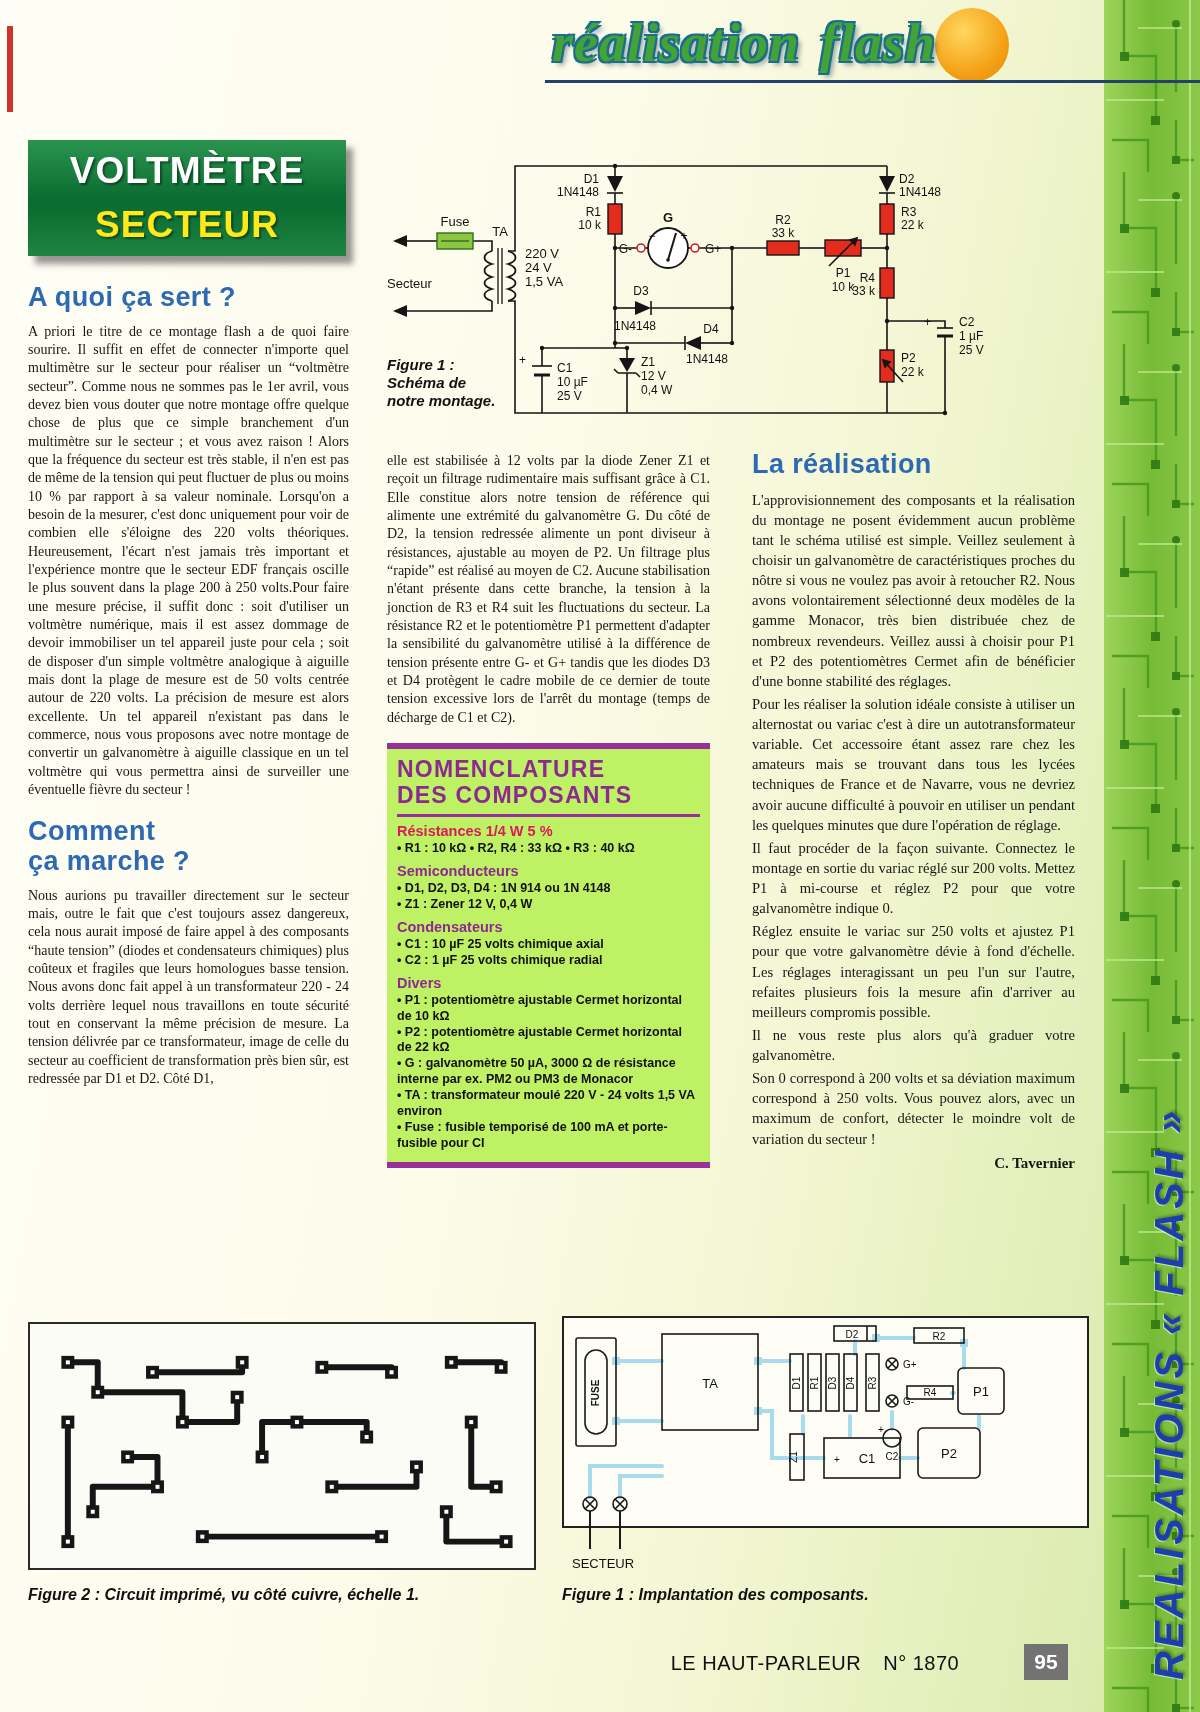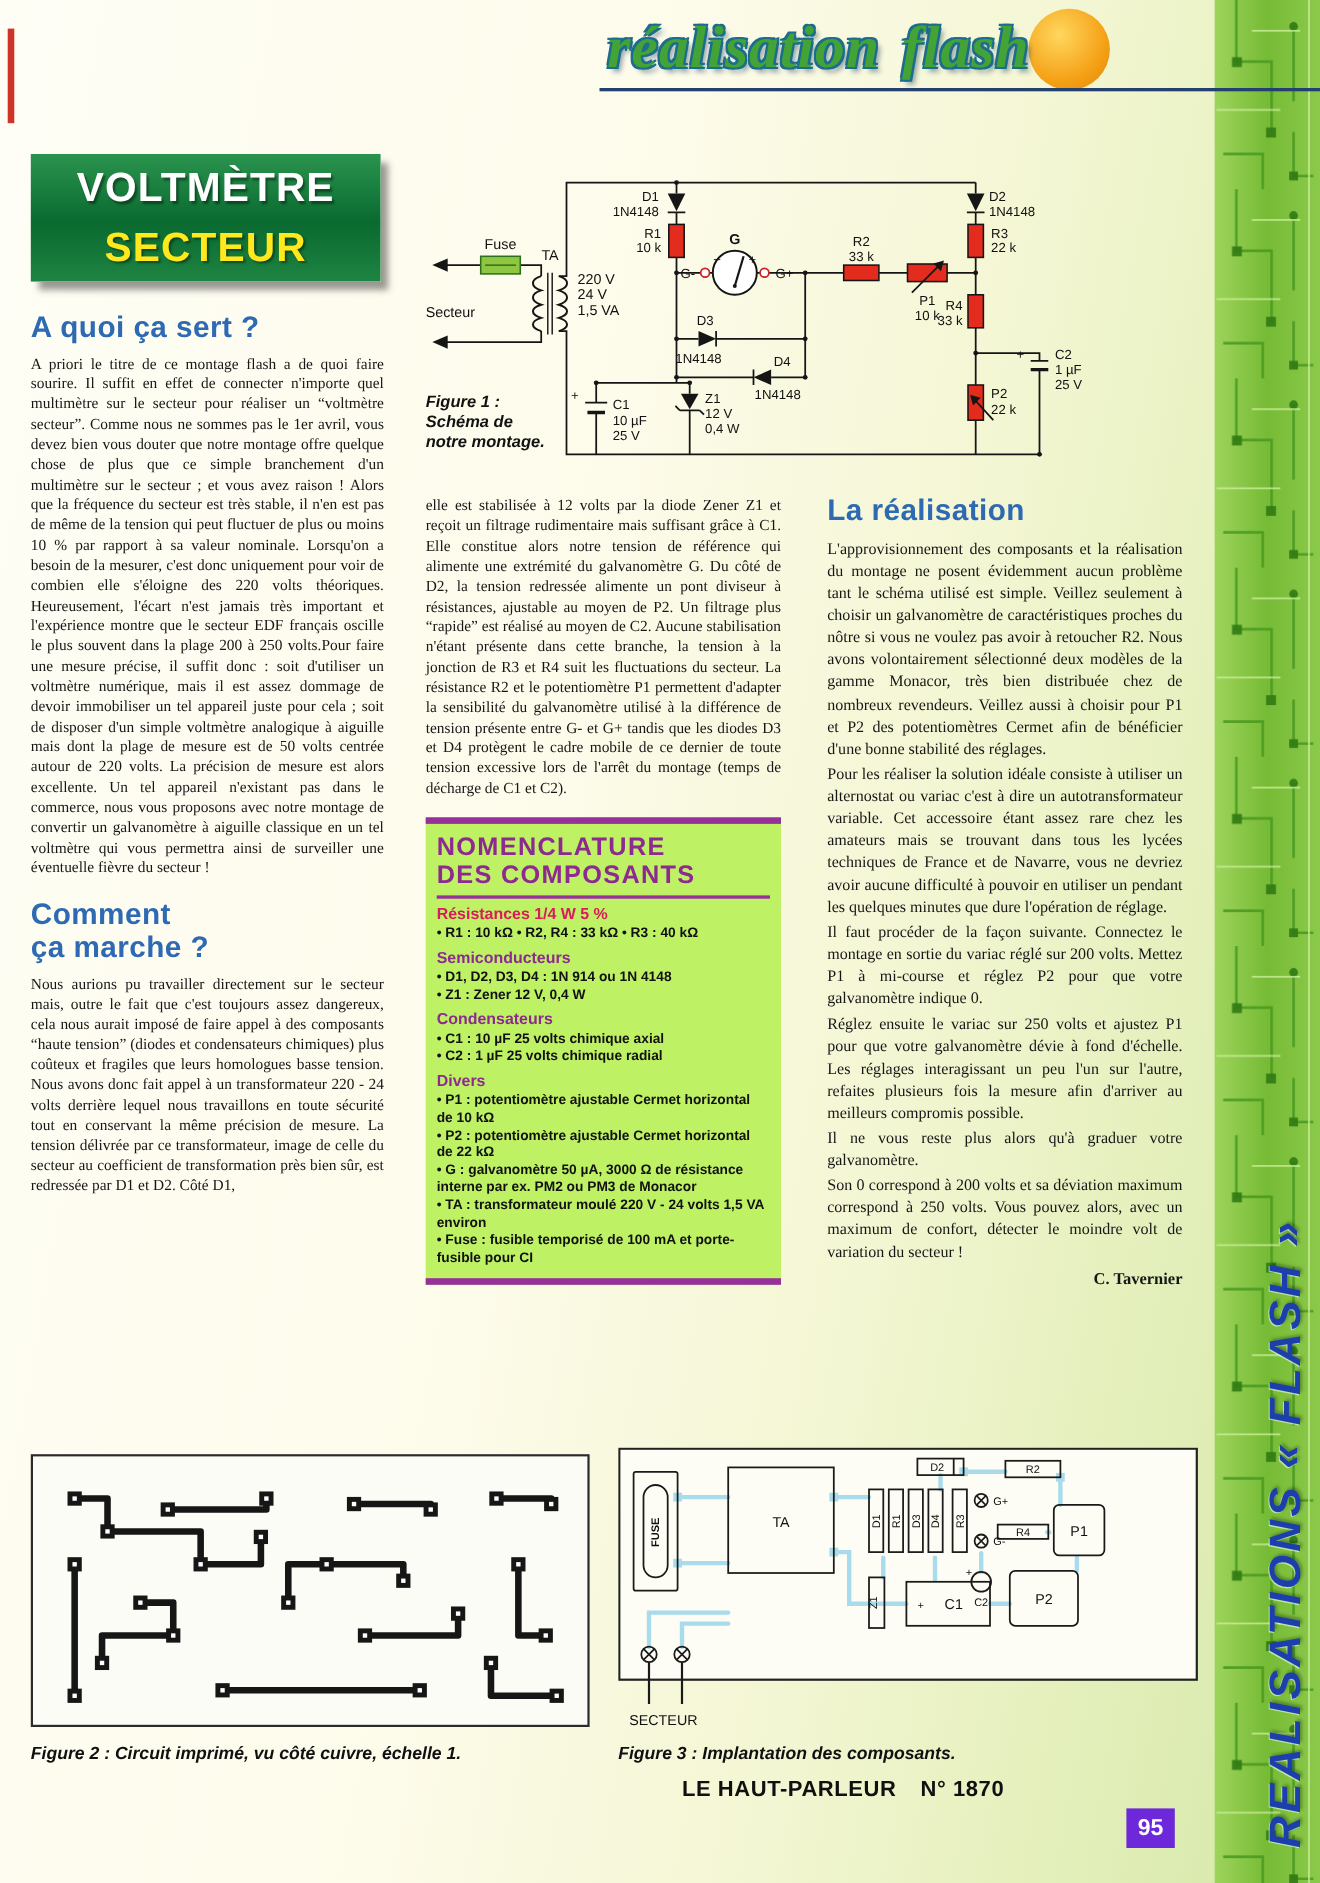--- a/index.html
+++ b/index.html
@@ -53,24 +53,24 @@
     line-height:1.27;color:#111}
   
   .fig1{left:385px;top:136px;width:695px;height:312px}
   .fig2{left:28px;top:1322px;width:508px;height:248px;background:#fcfcf6;
     border:2px solid #2b2b2b;padding:3px}
   .fig3{left:562px;top:1316px;width:528px;height:262px}
   .fig-cap{font-family:"Liberation Sans",sans-serif;font-style:italic;font-weight:bold;font-size:16px;color:#101010}
   .fig2-cap{left:28px;top:1586px;width:520px}
   .fig3-cap{left:562px;top:1586px;width:520px}
   
-  .footer-journal{left:620px;top:1616px;width:390px;text-align:left;
-    font-family:"Liberation Sans",sans-serif;font-weight:bold;font-size:20px;color:#101010;letter-spacing:.5px}
+  .footer-journal{left:620px;top:1652px;width:390px;text-align:center;
+    font-family:"Liberation Sans",sans-serif;font-weight:normal;font-size:20px;color:#101010;letter-spacing:.5px}
   .footer-journal .issue{margin-left:22px}
-  .page-num{left:1024px;top:1644px;width:44px;height:36px;background:#6d28d9;color:#fff;
+  .page-num{left:1024px;top:1644px;width:44px;height:36px;background:#737373;color:#fff;
     display:flex;align-items:center;justify-content:center;
     font-family:"Liberation Sans",sans-serif;font-weight:bold;font-size:21px}
   
   .green-strip{right:0;top:0;width:96px;height:1712px}
   .strip-text{right:8px;top:870px;height:810px;white-space:nowrap;
     writing-mode:vertical-rl;transform:rotate(180deg);
     font-family:"Liberation Sans",sans-serif;font-style:italic;font-weight:bold;font-size:40px;
     color:#1c3fae;letter-spacing:3px;
     text-shadow:2px 2px 3px rgba(0,0,0,.3),-1px -1px 0 rgba(255,255,255,.55)}
   
@@ -477,16 +477,16 @@
   <text x="330" y="144" text-anchor="middle" class="tiny">C2</text>
   <text x="368" y="80" text-anchor="middle" class="tiny">R4</text>
   <text x="419" y="80" text-anchor="middle">P1</text>
   <text transform="translate(235,141) rotate(-90)" text-anchor="middle" class="tiny">Z1</text>
   <text x="272" y="147" class="tiny">+</text>
   <text x="305" y="147" text-anchor="middle">C1</text>
   <text x="387" y="142" text-anchor="middle">P2</text>
   <text x="10" y="252">SECTEUR</text>
 </svg>
 </div>
-<div class="abs fig-cap fig3-cap">Figure 3 : Implantation des composants.</div>
+<div class="abs fig-cap fig3-cap">Figure 1 : Implantation des composants.</div>
 
 <div class="abs footer-journal"><span>LE HAUT-PARLEUR</span><span class="issue">N° 1870</span></div>
 <div class="abs page-num">95</div>
 
 </body></html>

